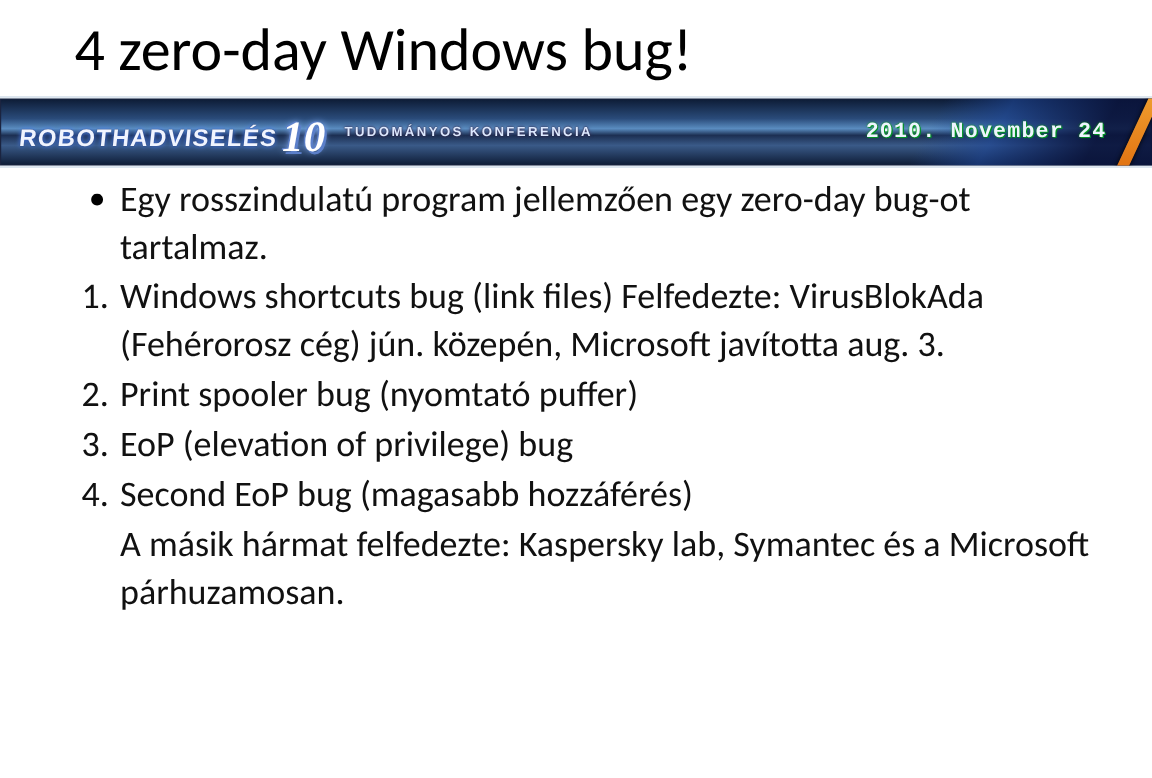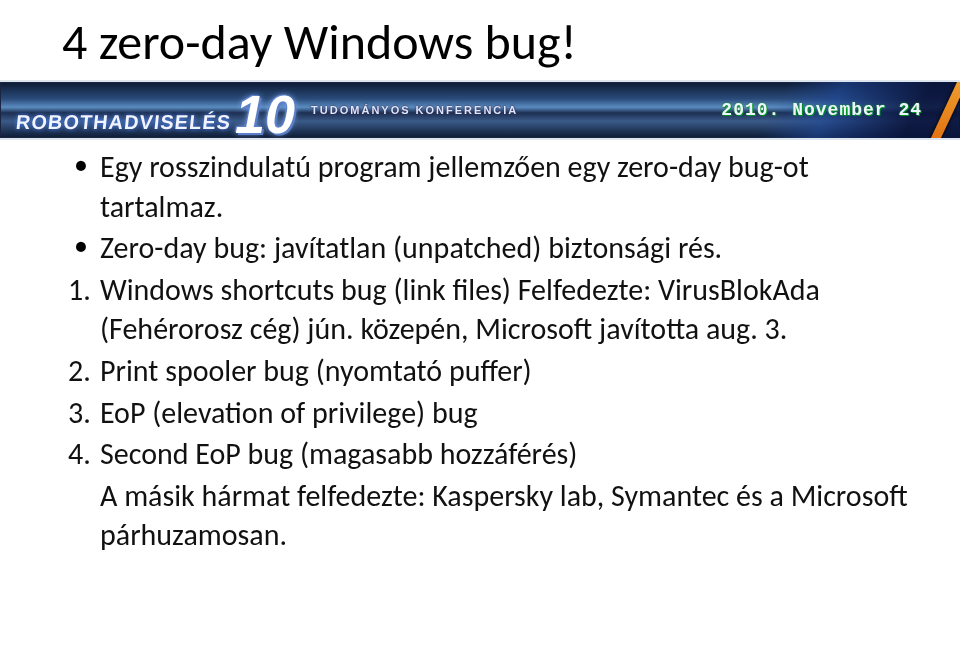--- a/index.html
+++ b/index.html
@@ -45,22 +45,22 @@
     font-family: "Arial Black", Impact, sans-serif;
     font-weight: 900;
     font-size: 20px;
     letter-spacing: 1px;
     text-transform: uppercase;
     color: #f0f4ff;
     text-shadow: 0 0 4px #4a80ff, 0 0 1px #000;
     transform: skewX(-6deg);
   }
   .banner .brand .num {
-    font-family: Liberation Sans, sans-serif;
-    font-size: 54px;
+    font-family: Liberation Serif, serif;
+    font-size: 36px;
     font-weight: 900;
     font-style: italic;
     color: #ffffff;
     text-shadow: 2px 2px 0 #5b7fc9, -1px -1px 0 #5b7fc9, 0 0 6px #88b0ff;
     line-height: 1;
     position: relative;
     top: 4px;
   }
   .banner .sub {
     flex: 1 1 auto;
@@ -180,21 +180,20 @@
   <div class="right-deco"></div>
   <div class="slash"></div>
 </div>
 
 <div class="slide">
   <h1 class="title">4 zero-day Windows bug!</h1>
 
   <div class="content">
     <ul class="bullets">
       <li><span>Egy rosszindulatú program jellemzően egy zero-day bug-ot tartalmaz.</span></li>
-      <li><span>Zero-day bug: javítatlan (unpatched) biztonsági rés.</span></li>
     </ul>
     <ol class="numbered">
       <li><span>Windows shortcuts bug (link files) Felfedezte: VirusBlokAda (Fehérorosz cég) jún. közepén, Microsoft javította aug. 3.</span></li>
       <li><span>Print spooler bug (nyomtató puffer)</span></li>
       <li><span>EoP (elevation of privilege) bug</span></li>
       <li><span>Second EoP bug (magasabb hozzáférés)</span></li>
     </ol>
     <div class="sub-indent">A másik hármat felfedezte: Kaspersky lab, Symantec és a Microsoft párhuzamosan.</div>
   </div>
 </div>

